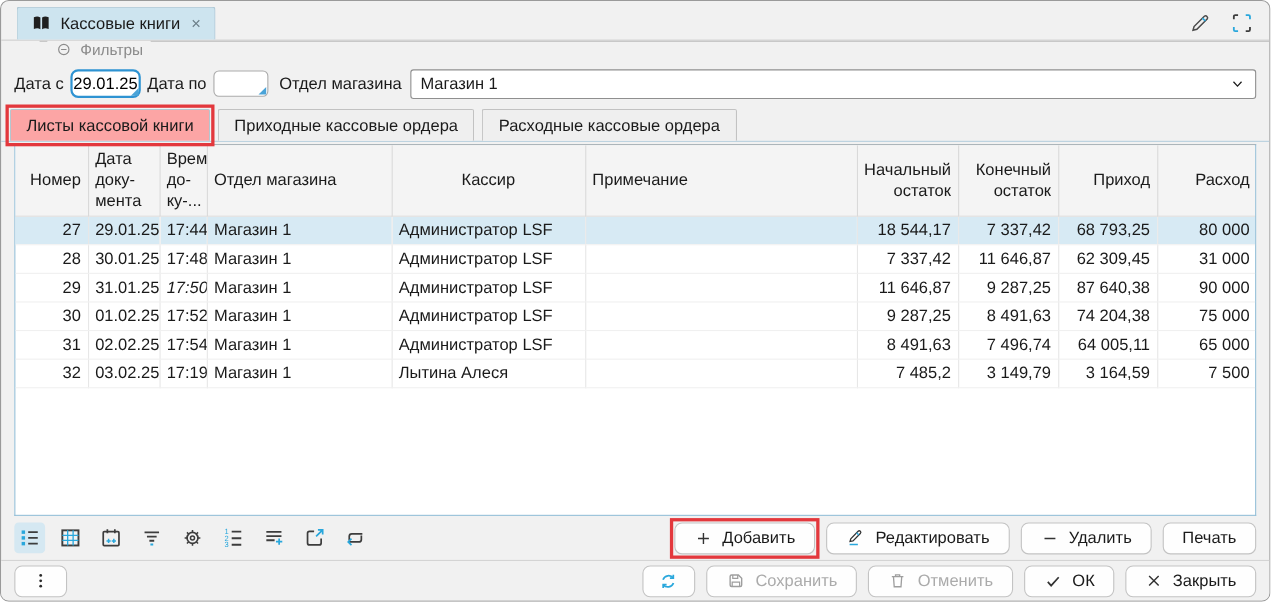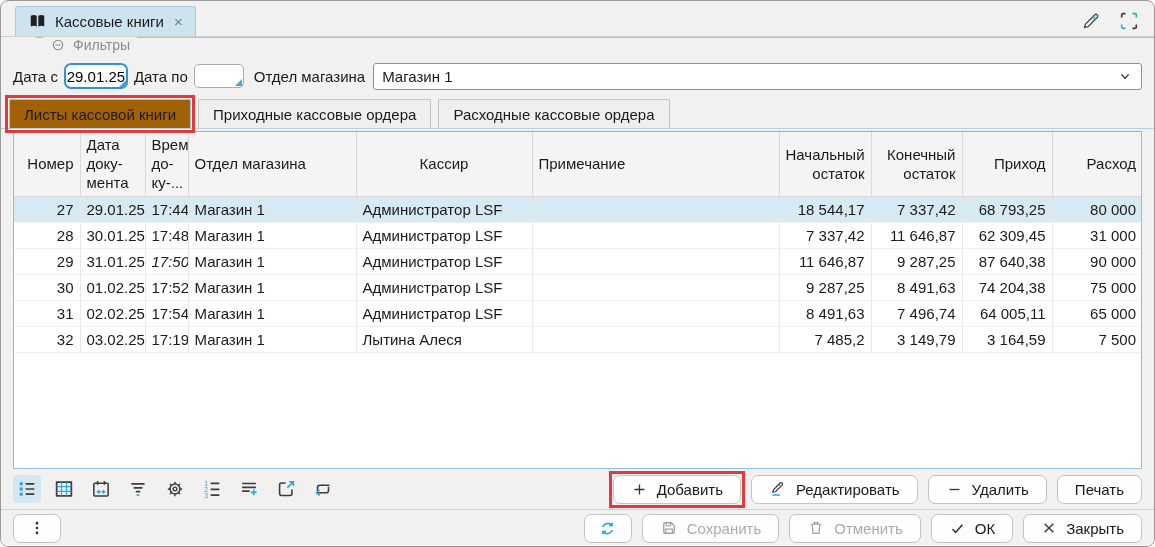--- a/index.html
+++ b/index.html
@@ -40,21 +40,21 @@
   .mL6 { margin-left: 6px; } .mL10 { margin-left: 10px; }
   .combo { flex: 1; height: 27px; margin-left: 8px; background: #fff; border: 1px solid #8f8f8f;
     border-radius: 3px; display: flex; align-items: center; padding: 0 8px; font-size: 15px; }
   .combo .combo-val { flex: 1; }
   
   .subtabs { height: 34px; display: flex; align-items: flex-end; padding-left: 8px;
     border-bottom: 1px solid #b7d0de; }
   .subtab { height: 29px; padding: 0 14px; font-size: 15px; display: inline-flex; align-items: center;
     margin-right: 7px; background: #efefef; border: 1px solid #c2c2c2; border-bottom: none;
     border-radius: 2px 2px 0 0; position: relative; cursor: default; white-space: nowrap; }
-  .subtab.active { background: #a16207; border-color: #b4c6cf; }
+  .subtab.active { background: #fca5a5; border-color: #b4c6cf; }
   .annotated::after { content: ""; position: absolute; inset: -5px; border: 3px solid #e3383d;
     pointer-events: none; z-index: 5; }
   
   .table-wrap { flex: 1; margin: 2px 12px 0 12px; background: #fff;
     border: 1px solid #94bfd8; border-top-color: #a3adb3; overflow: hidden; }
   table { width: 100%; border-collapse: collapse; table-layout: fixed; font-size: 15px; }
   thead th { height: 64px; background: #f4f4f4; border-right: 1px solid #d9d9d9;
     border-bottom: 1px solid #d9d9d9; font-weight: normal; padding: 2px 6px;
     vertical-align: middle; white-space: pre-line; line-height: 19px; }
   thead th:last-child, tbody td:last-child { border-right: none; }

